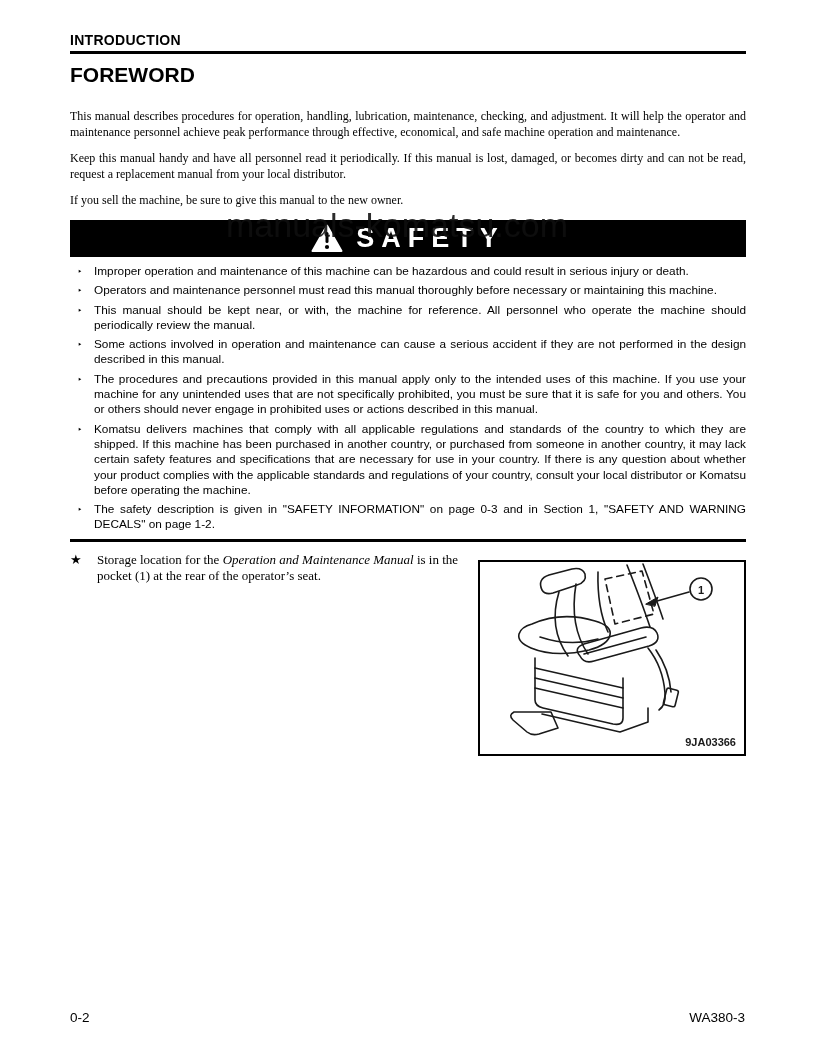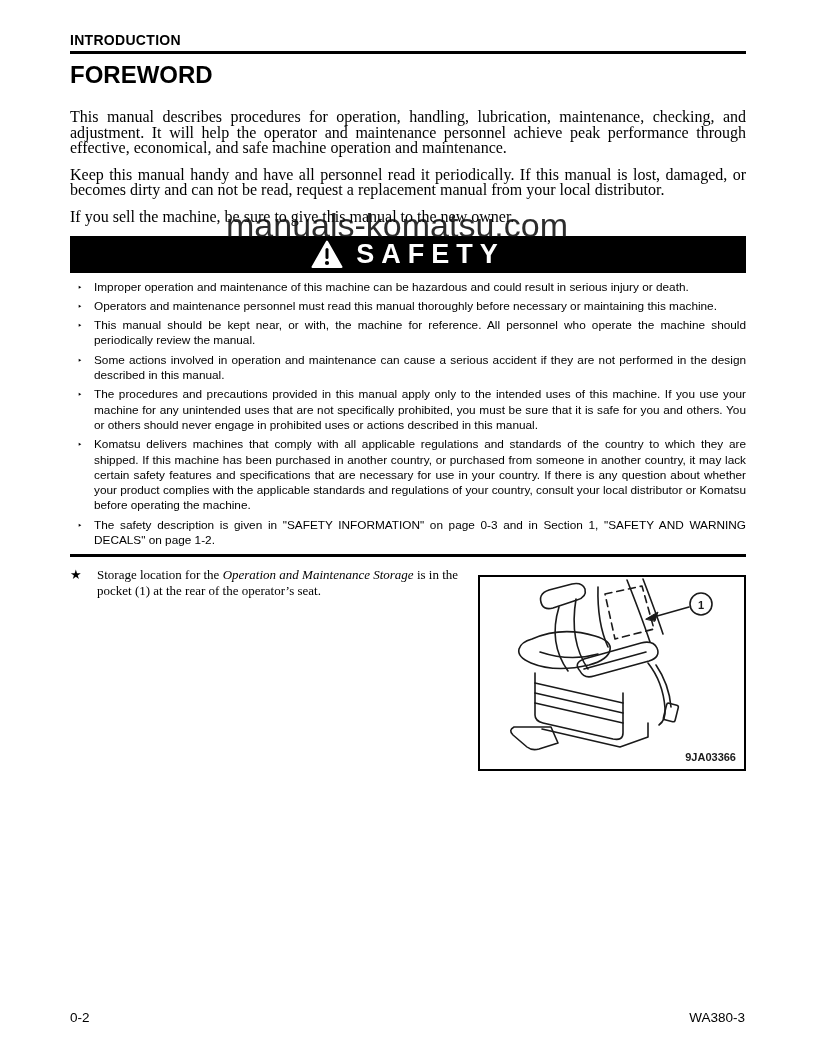--- a/index.html
+++ b/index.html
@@ -26,29 +26,29 @@
     line-height:16px;
   }
   .header-rule {
     border:none;
     border-top:3px solid #000;
     margin:3px 0 0 0;
   }
   .page-title {
     font-family:"Liberation Sans", sans-serif;
     font-weight:bold;
-    font-size:24px;
+    font-size:21px;
     margin:9px 0 0 0;
     line-height:24px;
   }
   
   .body-text { margin-top:22px; }
   .body-text p {
     margin:0 0 11px 0;
-    font-size:16px;
+    font-size:12px;
     line-height:15.6px;
     text-align:justify;
   }
   
   .watermark {
     position:absolute;
     left:226px; top:206px;
     font-family:"Liberation Sans", sans-serif;
     font-size:34px;
     color:rgba(15,15,15,0.88);
@@ -193,21 +193,21 @@
           <span class="blt">‣</span>
           <span class="li-text">The safety description is given in "SAFETY INFORMATION" on page 0-3 and in Section 1, "SAFETY AND WARNING DECALS" on page 1-2.</span>
         </li>
     </ul>
 
     <hr class="list-end-rule">
 
     <div class="note-section">
       <div class="note">
         <span class="star">★</span>
-        <span class="note-text"><span>Storage location for the </span><span class="it">Operation and Maintenance Storage</span><span> is in the pocket (1) at the rear of the operator’s seat.</span></span>
+        <span class="note-text"><span>Storage location for the </span><span class="it">Operation and Maintenance Manual</span><span> is in the pocket (1) at the rear of the operator’s seat.</span></span>
       </div>
 
       <div class="figure-box">
         <svg viewBox="0 0 264 192">
           <g fill="none" stroke="#1a1a1a" stroke-width="1.6" stroke-linecap="round" stroke-linejoin="round">
 
             <path d="M62,28 q-5,-11 7,-15 l23,-6 q10,-2 13,5 q2,8 -8,11 l-24,8 q-8,2 -11,-3 z"></path>
 
             <path d="M79,30 q-11,36 9,64"></path>
             <path d="M96,22 q-7,42 12,70"></path>

